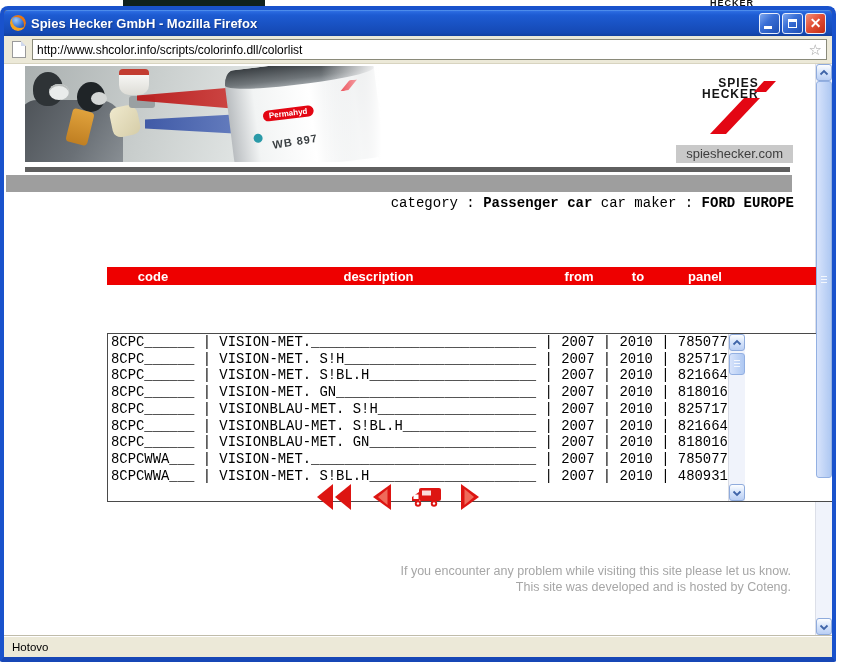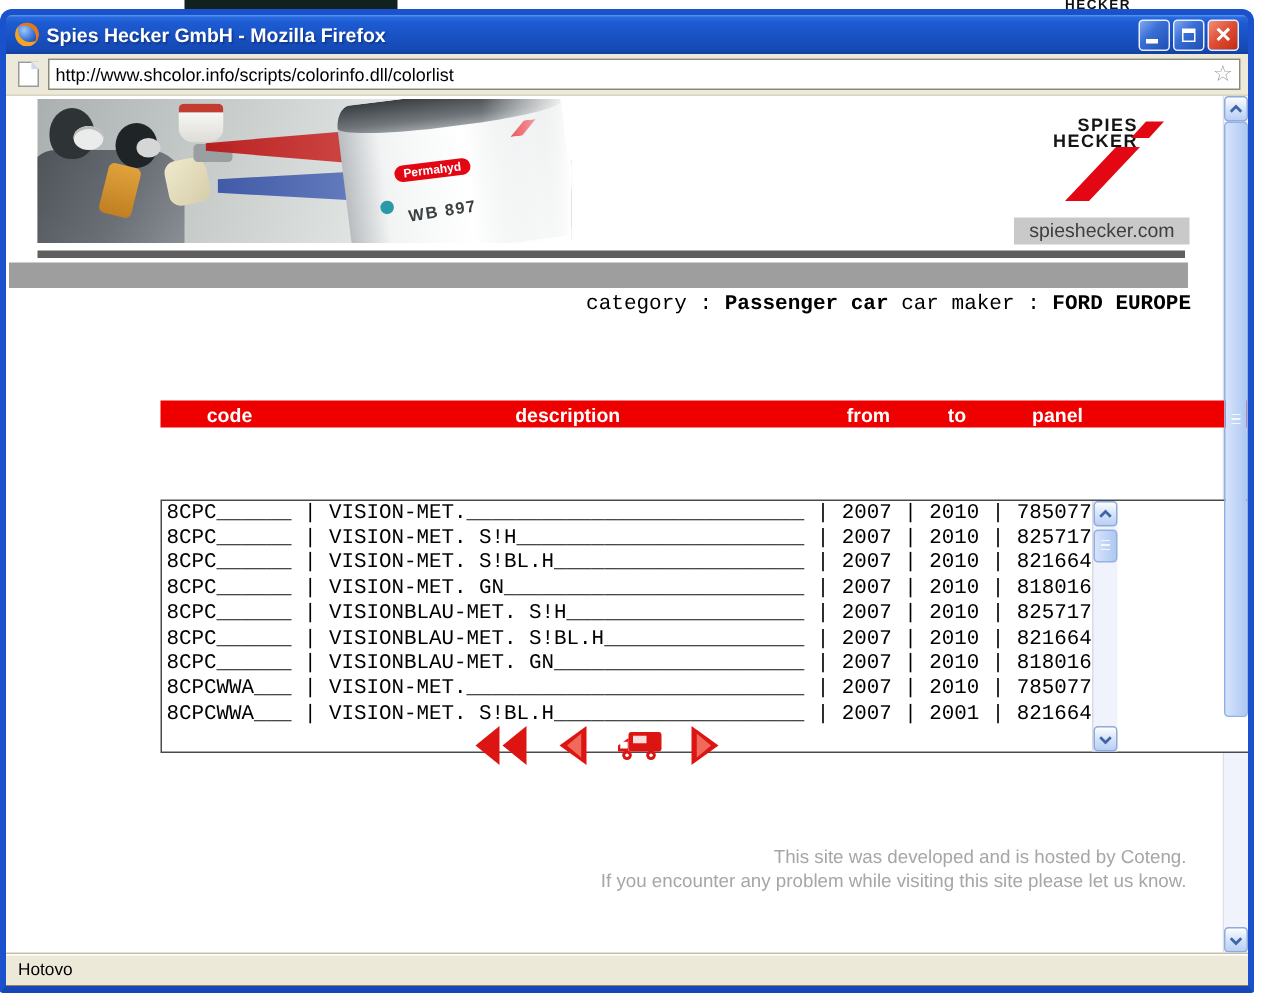--- a/index.html
+++ b/index.html
@@ -236,21 +236,21 @@
           <div class="tbody">
             <div class="rows" id="rows">
                 <div class="t-row">8CPC______ | VISION-MET.___________________________ | 2007 | 2010 | 785077</div>
                 <div class="t-row">8CPC______ | VISION-MET. S!H_______________________ | 2007 | 2010 | 825717</div>
                 <div class="t-row">8CPC______ | VISION-MET. S!BL.H____________________ | 2007 | 2010 | 821664</div>
                 <div class="t-row">8CPC______ | VISION-MET. GN________________________ | 2007 | 2010 | 818016</div>
                 <div class="t-row">8CPC______ | VISIONBLAU-MET. S!H___________________ | 2007 | 2010 | 825717</div>
                 <div class="t-row">8CPC______ | VISIONBLAU-MET. S!BL.H________________ | 2007 | 2010 | 821664</div>
                 <div class="t-row">8CPC______ | VISIONBLAU-MET. GN____________________ | 2007 | 2010 | 818016</div>
                 <div class="t-row">8CPCWWA___ | VISION-MET.___________________________ | 2007 | 2010 | 785077</div>
-                <div class="t-row">8CPCWWA___ | VISION-MET. S!BL.H____________________ | 2007 | 2001 | 821664</div>
+                <div class="t-row">8CPCWWA___ | VISION-MET. S!BL.H____________________ | 2007 | 2010 | 480931</div>
               </div>
             <div class="tsb">
               <div class="sb-btn">
                 <svg class="chev" width="10" height="8" viewBox="0 0 10 8">
                     <path d="M1.5 5.5 L5 2 L8.5 5.5" stroke="#3f64a8" stroke-width="1.8" fill="none"></path>
                   </svg>
               </div>
               <div class="sb-track" style="flex:1 1 auto;">
                 <div class="sb-thumb t-thumb"></div>
               </div>
@@ -282,22 +282,22 @@
             <circle cx="25" cy="21.5" r="1.2" fill="#ffffff"></circle>
             <rect x="13" y="8.5" width="9" height="5" fill="#ffffff" opacity="0.85"></rect>
           </svg>
           <svg width="24" height="30" viewBox="0 0 24 30">
             <polygon points="2,2 20,15 2,28" fill="#dd1512"></polygon>
             <polygon points="5.5,7 15,15 5.5,23" fill="#ef6a5a"></polygon>
           </svg>
         </div>
 
         <div class="footer">
+          <div>If you encounter any problem while visiting this site please let us know.</div>
           <div>This site was developed and is hosted by Coteng.</div>
-          <div>If you encounter any problem while visiting this site please let us know.</div>
         </div>
       </div>
 
       <div class="sbar">
         <div class="sb-btn">
           <svg class="chev" width="10" height="8" viewBox="0 0 10 8">
               <path d="M1.5 5.5 L5 2 L8.5 5.5" stroke="#3f64a8" stroke-width="1.8" fill="none"></path>
             </svg>
         </div>
         <div class="sb-track">

